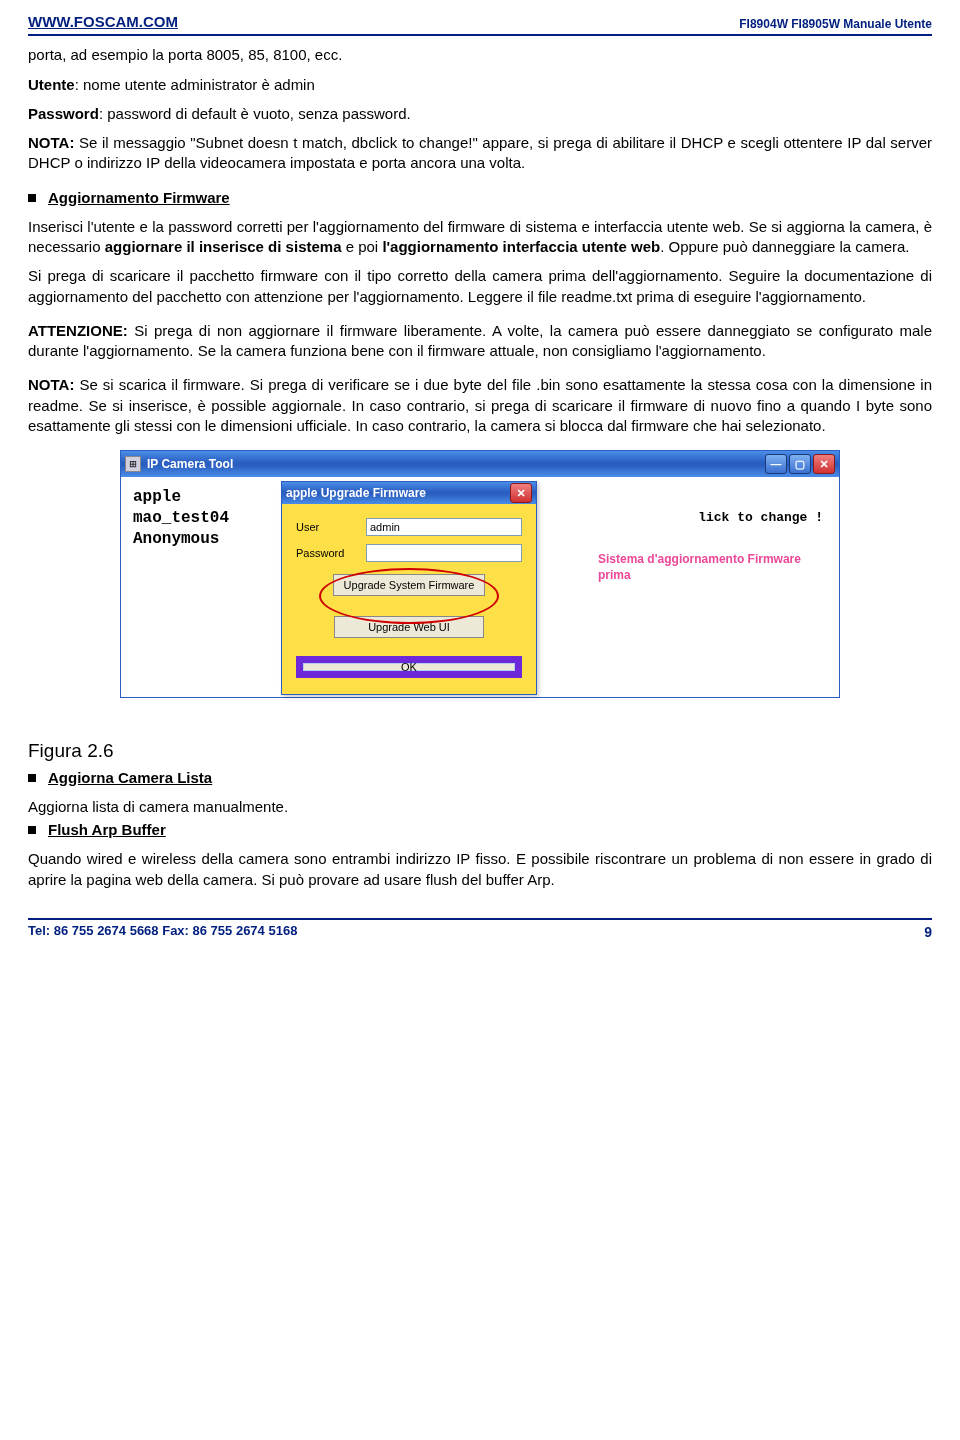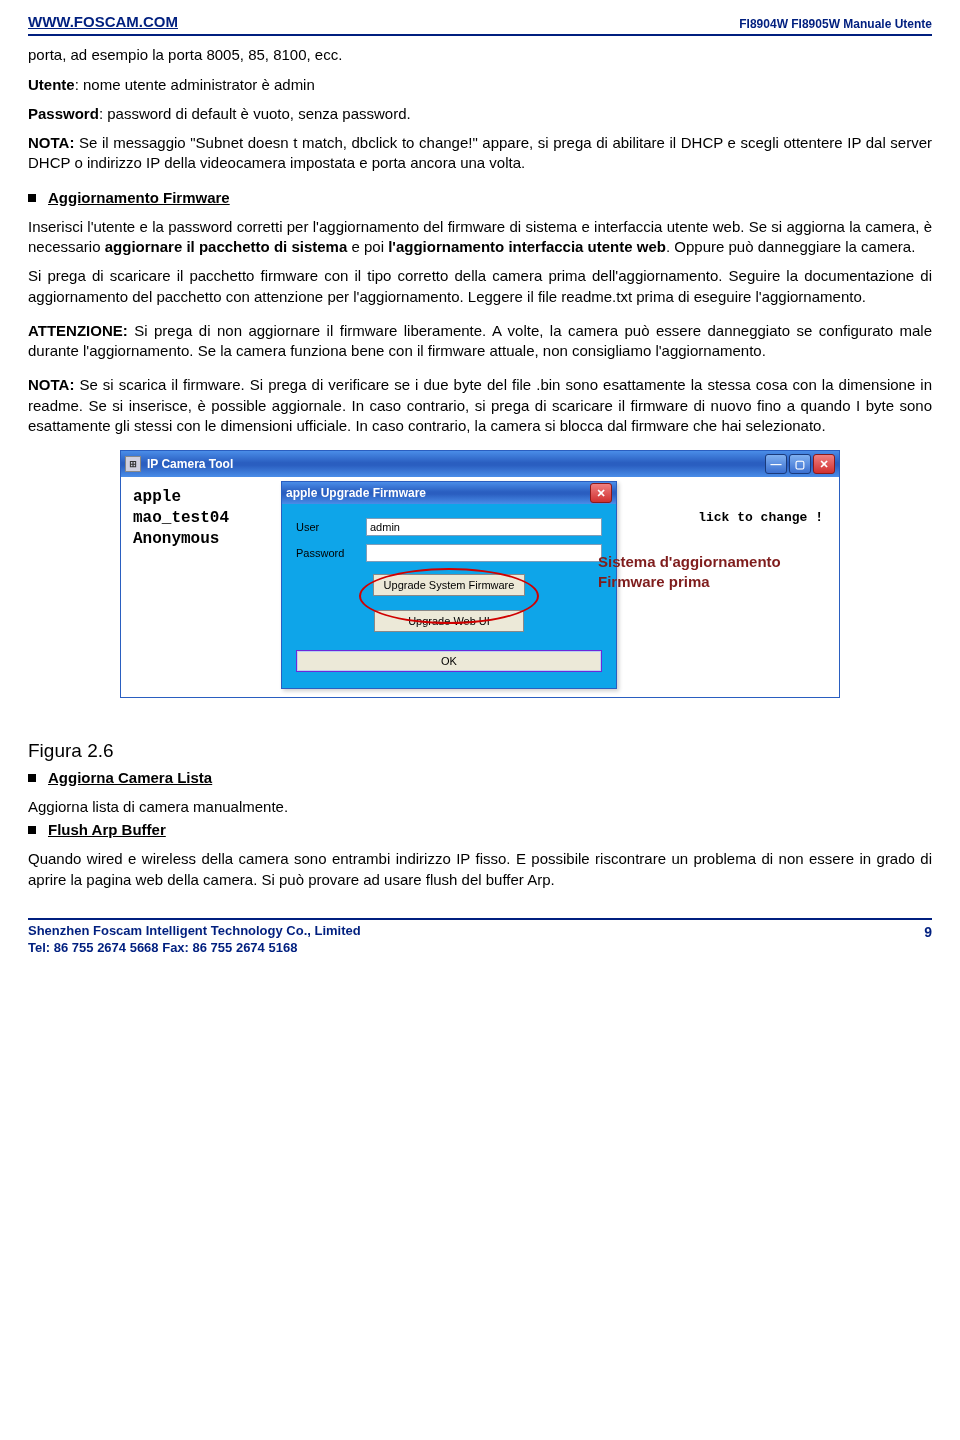--- a/index.html
+++ b/index.html
@@ -70,55 +70,55 @@
   }
   .win-btn.close { background: linear-gradient(to bottom, #f08080, #d03030); border-color: #8a1a1a; }
   .outer-body { padding: 6px; background: #fff; min-height: 220px; position: relative; }
   .camera-list {
     font-family: "Courier New", monospace; font-size: 16px; font-weight: bold;
     padding: 4px 6px; line-height: 1.3;
   }
 
   
   .dialog {
-    position: absolute; top: 4px; left: 160px; width: 336px;
-    border: 1px solid #2a5ec0; background: #0ea5e9;
+    position: absolute; top: 4px; left: 160px; width: 256px;
+    border: 1px solid #2a5ec0; background: #fde047;
     box-shadow: 2px 2px 4px rgba(0,0,0,0.2);
   }
   .dialog .titlebar { height: 22px; }
   .dialog-body { padding: 14px 14px 10px 14px; font-family: "Tahoma", sans-serif; font-size: 11px; }
   .form-row { display: flex; align-items: center; margin-bottom: 8px; }
   .form-label { width: 70px; }
   .form-input {
     flex: 1; height: 18px; border: 1px solid #7f9db9; background: #fff;
     padding: 0 3px; font-family: Liberation Sans, sans-serif; font-size: 11px;
   }
   .dlg-btn {
     height: 22px; padding: 0 10px; min-width: 150px;
     border: 1px solid #888; background: #ece9d8;
     font-family: "Tahoma", sans-serif; font-size: 11px;
     display: flex; align-items: center; justify-content: center;
   }
-  .btn-group { position: relative; display: flex; flex-direction: column; align-items: center; gap: 14px; padding: 4px; }
+  .btn-group { position: relative; display: flex; flex-direction: column; align-items: center; gap: 20px; padding: 4px; }
   .red-oval {
     position: absolute; border: 2px solid #d00000; border-radius: 50%/50%;
     width: 180px; height: 56px; left: 50%; top: -2px; transform: translateX(-50%);
     pointer-events: none;
   }
   .ok-btn {
     height: 22px; padding: 0 10px; min-width: 88px;
-    border: 1px solid #6d28d9; background: #ece9d8;
+    border: 7px solid #6d28d9; background: #ece9d8;
     font-family: "Tahoma", sans-serif; font-size: 11px;
     display: flex; align-items: center; justify-content: center;
     margin: 14px auto 6px auto;
     box-shadow: 0 0 0 1px #b8d0f0 inset;
   }
   .annotation {
     position: absolute; left: 478px; top: 102px; width: 236px;
-    color: #7f1d1d; font-weight: bold; font-size: 15px; line-height: 1.3;
+    color: #ec4899; font-weight: bold; font-size: 12px; line-height: 1.3;
   }
   .list-note { position:absolute; right:16px; top:32px; font-family:"Courier New",monospace; font-size:13px; font-weight:bold; }
 
   .fig-caption { margin-top: 40px; font-size: 19px; }
 
   .footer {
     border-top: 2px solid #001f7f;
     margin-top: 28px; padding-top: 3px;
     display: flex; justify-content: space-between; align-items: flex-start;
     color: #001f7f; font-weight: bold; font-size: 13px;
@@ -137,21 +137,21 @@
 <p class="para">porta, ad esempio la porta 8005, 85, 8100, ecc.</p>
 <p class="para"><span class="bold">Utente</span><span>: nome utente administrator è admin</span></p>
 <p class="para"><span class="bold">Password</span><span>: password di default è vuoto, senza password.</span></p>
 <p class="para justify"><span class="bold">NOTA: </span><span>Se il messaggio "Subnet doesn t match, dbclick to change!" appare, si prega di abilitare il DHCP e scegli ottentere IP dal server DHCP o indirizzo IP della videocamera impostata e porta ancora una volta.</span></p>
 
 <div class="bullet-row">
   <span class="bullet-dot"></span>
   <span class="bullet-text">Aggiornamento Firmware</span>
 </div>
 <p class="para justify">
-  <span>Inserisci l'utente e la password corretti per l'aggiornamento del firmware di sistema e interfaccia utente web. Se si aggiorna la camera, è necessario </span><span class="bold">aggiornare il pacchetto di sistema</span><span> e poi </span><span class="bold">l'aggiornamento interfaccia utente web</span><span>. Oppure può danneggiare la camera.</span>
+  <span>Inserisci l'utente e la password corretti per l'aggiornamento del firmware di sistema e interfaccia utente web. Se si aggiorna la camera, è necessario </span><span class="bold">aggiornare il inserisce di sistema</span><span> e poi </span><span class="bold">l'aggiornamento interfaccia utente web</span><span>. Oppure può danneggiare la camera.</span>
 </p>
 <p class="para justify">Si prega di scaricare il pacchetto firmware con il tipo corretto della camera prima dell'aggiornamento. Seguire la documentazione di aggiornamento del pacchetto con attenzione per l'aggiornamento. Leggere il file readme.txt prima di eseguire l'aggiornamento.</p>
 
 <p class="para justify gap"><span class="bold">ATTENZIONE:</span><span> Si prega di non aggiornare il firmware liberamente. A volte, la camera può essere danneggiato se configurato male durante l'aggiornamento. Se la camera funziona bene con il firmware attuale, non consigliamo l'aggiornamento.</span></p>
 
 <p class="para justify gap"><span class="bold">NOTA:</span><span> Se si scarica il firmware. Si prega di verificare se i due byte del file .bin sono esattamente la stessa cosa con la dimensione in readme. Se si inserisce, è possible aggiornale. In caso contrario, si prega di scaricare il firmware di nuovo fino a quando I byte sono esattamente gli stessi con le dimensioni ufficiale. In caso contrario, la camera si blocca dal firmware che hai selezionato.</span></p>
 
 <div class="window-wrap">
   <div class="outer-window">
     <div class="titlebar">
@@ -205,17 +205,16 @@
 <p class="para">Aggiorna lista di camera manualmente.</p>
 
 <div class="bullet-row" style="margin-top:2px">
   <span class="bullet-dot"></span>
   <span class="bullet-text">Flush Arp Buffer</span>
 </div>
 <p class="para justify">Quando wired e wireless della camera sono entrambi indirizzo IP fisso. E possibile riscontrare un problema di non essere in grado di aprire la pagina web della camera. Si può provare ad usare flush del buffer Arp.</p>
 
 <div class="footer">
   <div class="footer-left">
-    <div>Shenzhen Foscam Intelligent Technology Co., Limited</div>
     <div>Tel: 86 755 2674 5668 Fax: 86 755 2674 5168</div>
   </div>
   <div class="footer-right">9</div>
 </div>
 
 </body></html>

